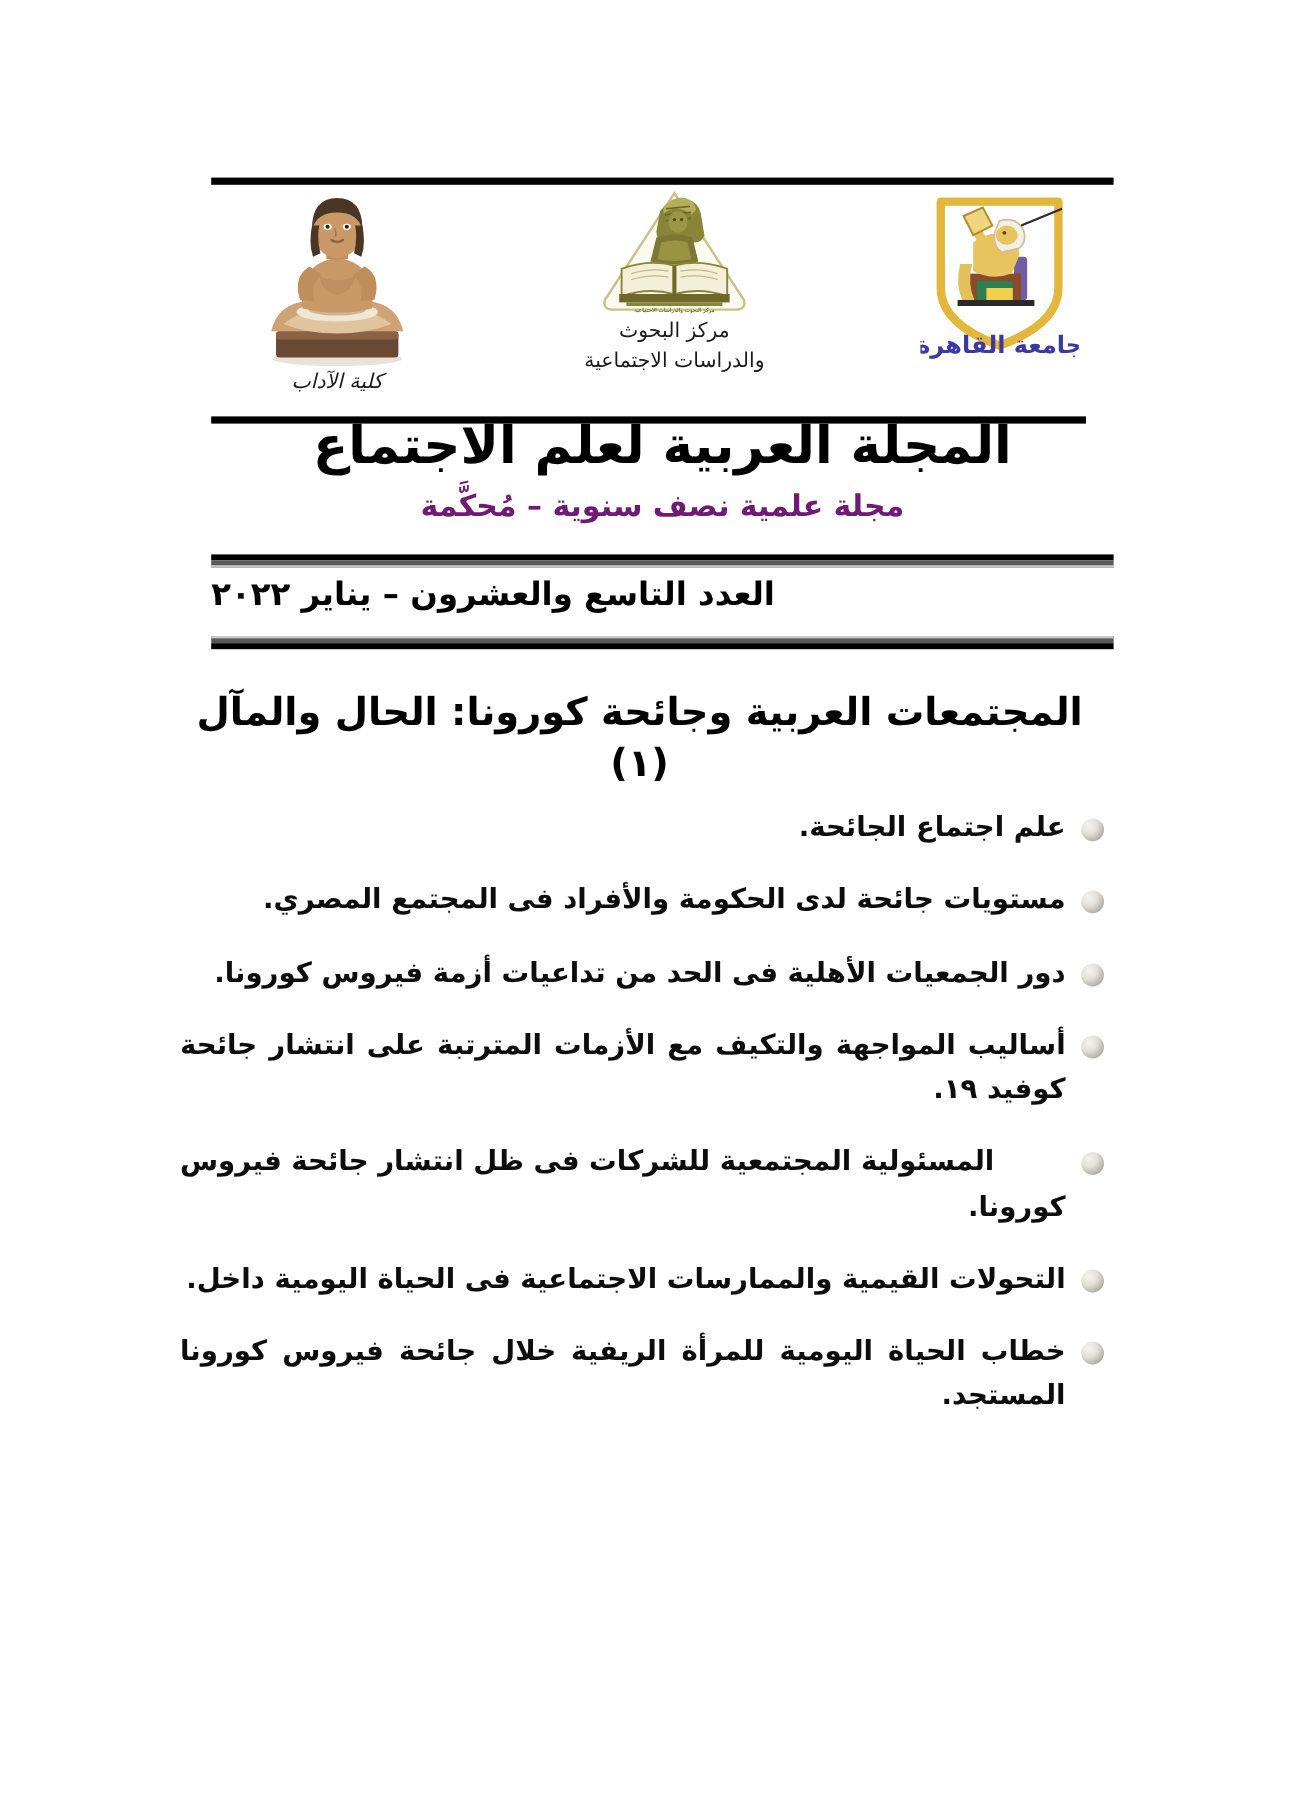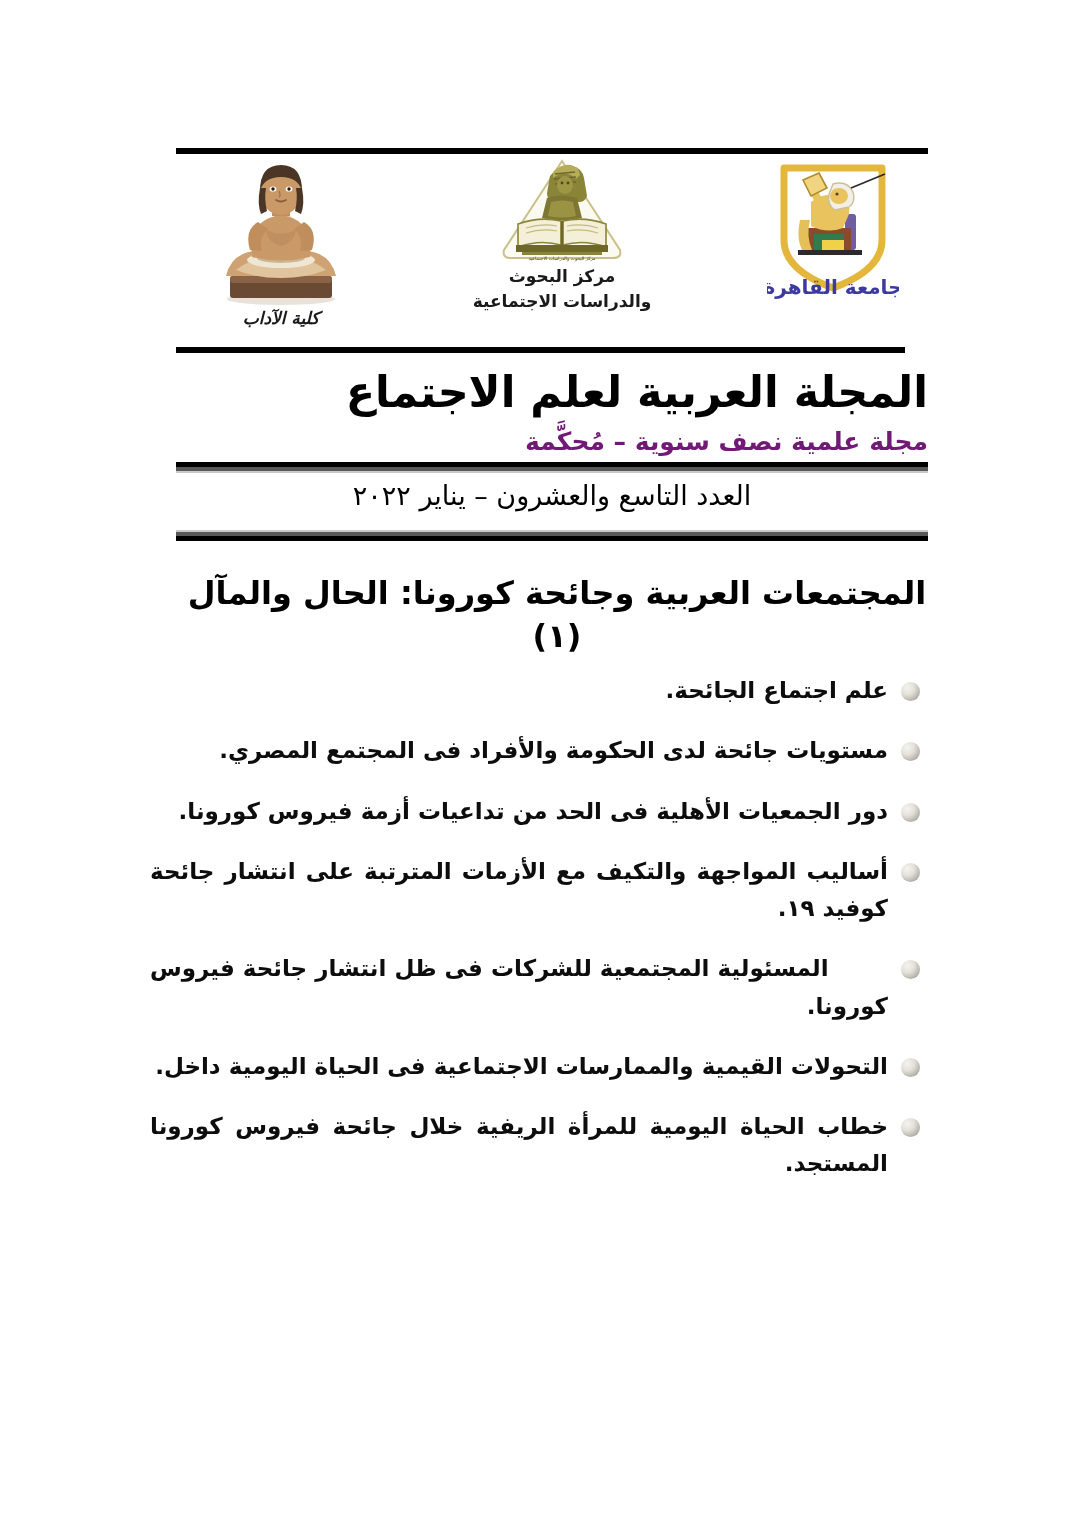--- a/index.html
+++ b/index.html
@@ -66,33 +66,34 @@
     flex-direction: column;
     align-items: center;
   }
   .logo-cell.left-cell   { width: 210px; }
   .logo-cell.center-cell { width: 250px; }
   .logo-cell.right-cell  { width: 190px; }
 
   .logo-caption {
     font-family: "DejaVu Sans", "Liberation Sans", sans-serif;
     font-size: 17px;
-    font-weight: 700;
+    font-weight: 400;
     color: #1a1a1a;
     text-align: right;
     line-height: 1.45;
     direction: rtl;
   }
 
   
   .title-block {
     position: absolute;
     left: 176px;
-    top: 366px;
+    top: 346px;
     width: 752px;
+    text-align: center;
     direction: rtl;
   }
   .journal-title {
     font-family: "DejaVu Sans", "Liberation Sans", sans-serif;
     font-size: 43px;
     font-weight: 700;
     letter-spacing: 0.5px;
     line-height: 1.25;
     color: #000;
   }
@@ -103,31 +104,31 @@
     line-height: 1.4;
     margin-top: 4px;
     color: #701a75;
   }
 
   .issue-line {
     position: absolute;
     left: 176px;
     top: 480px;
     width: 752px;
-    text-align: center;
+    text-align: left;
     direction: rtl;
     font-family: "DejaVu Sans", "Liberation Sans", sans-serif;
     font-size: 27px;
-    font-weight: 400;
+    font-weight: 700;
     color: #000;
   }
 
   .main-heading {
     position: absolute;
-    left: 172px;
+    left: 148px;
     top: 572px;
     width: 770px;
     text-align: center;
     direction: rtl;
     font-family: "DejaVu Sans", "Liberation Sans", sans-serif;
     font-size: 32px;
     font-weight: 700;
     line-height: 1.35;
     color: #000;
   }

